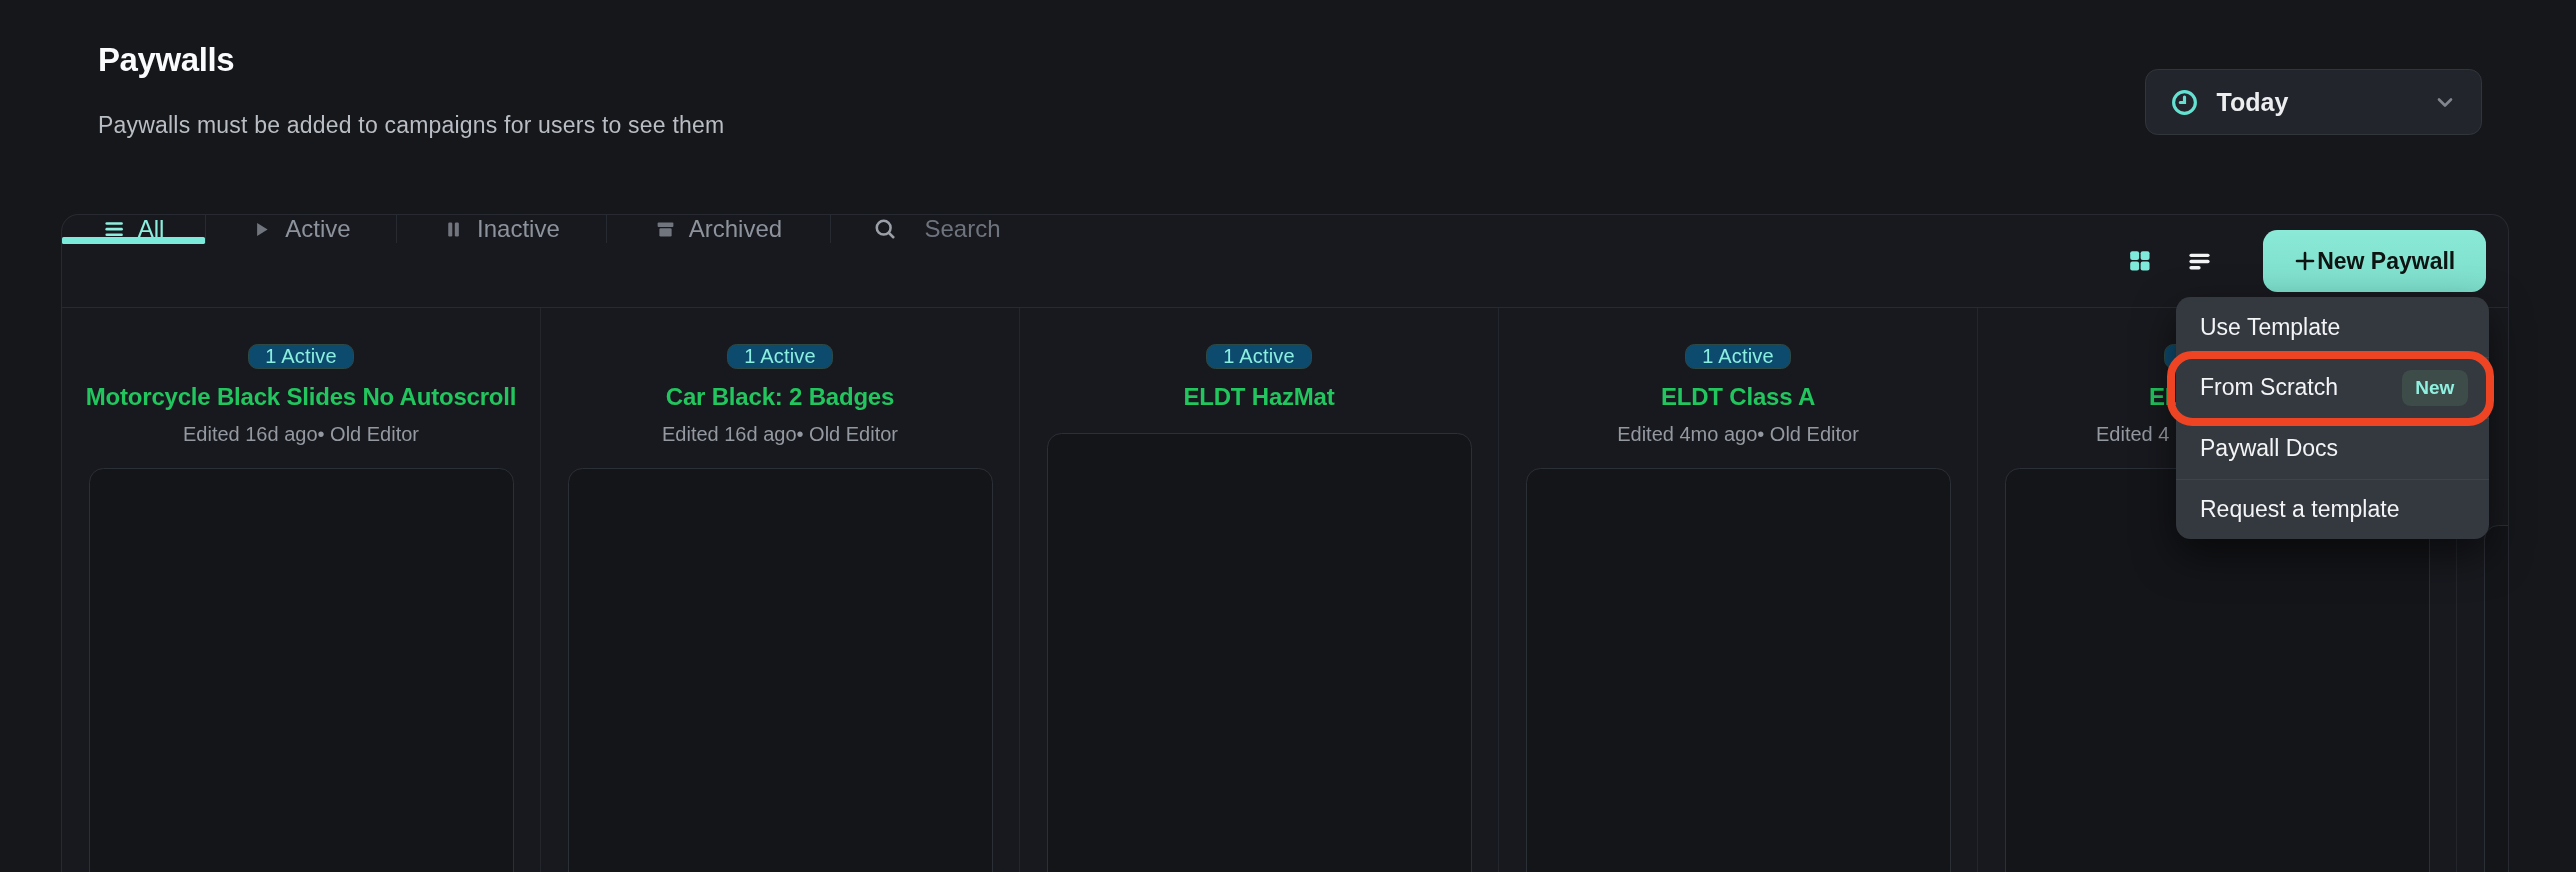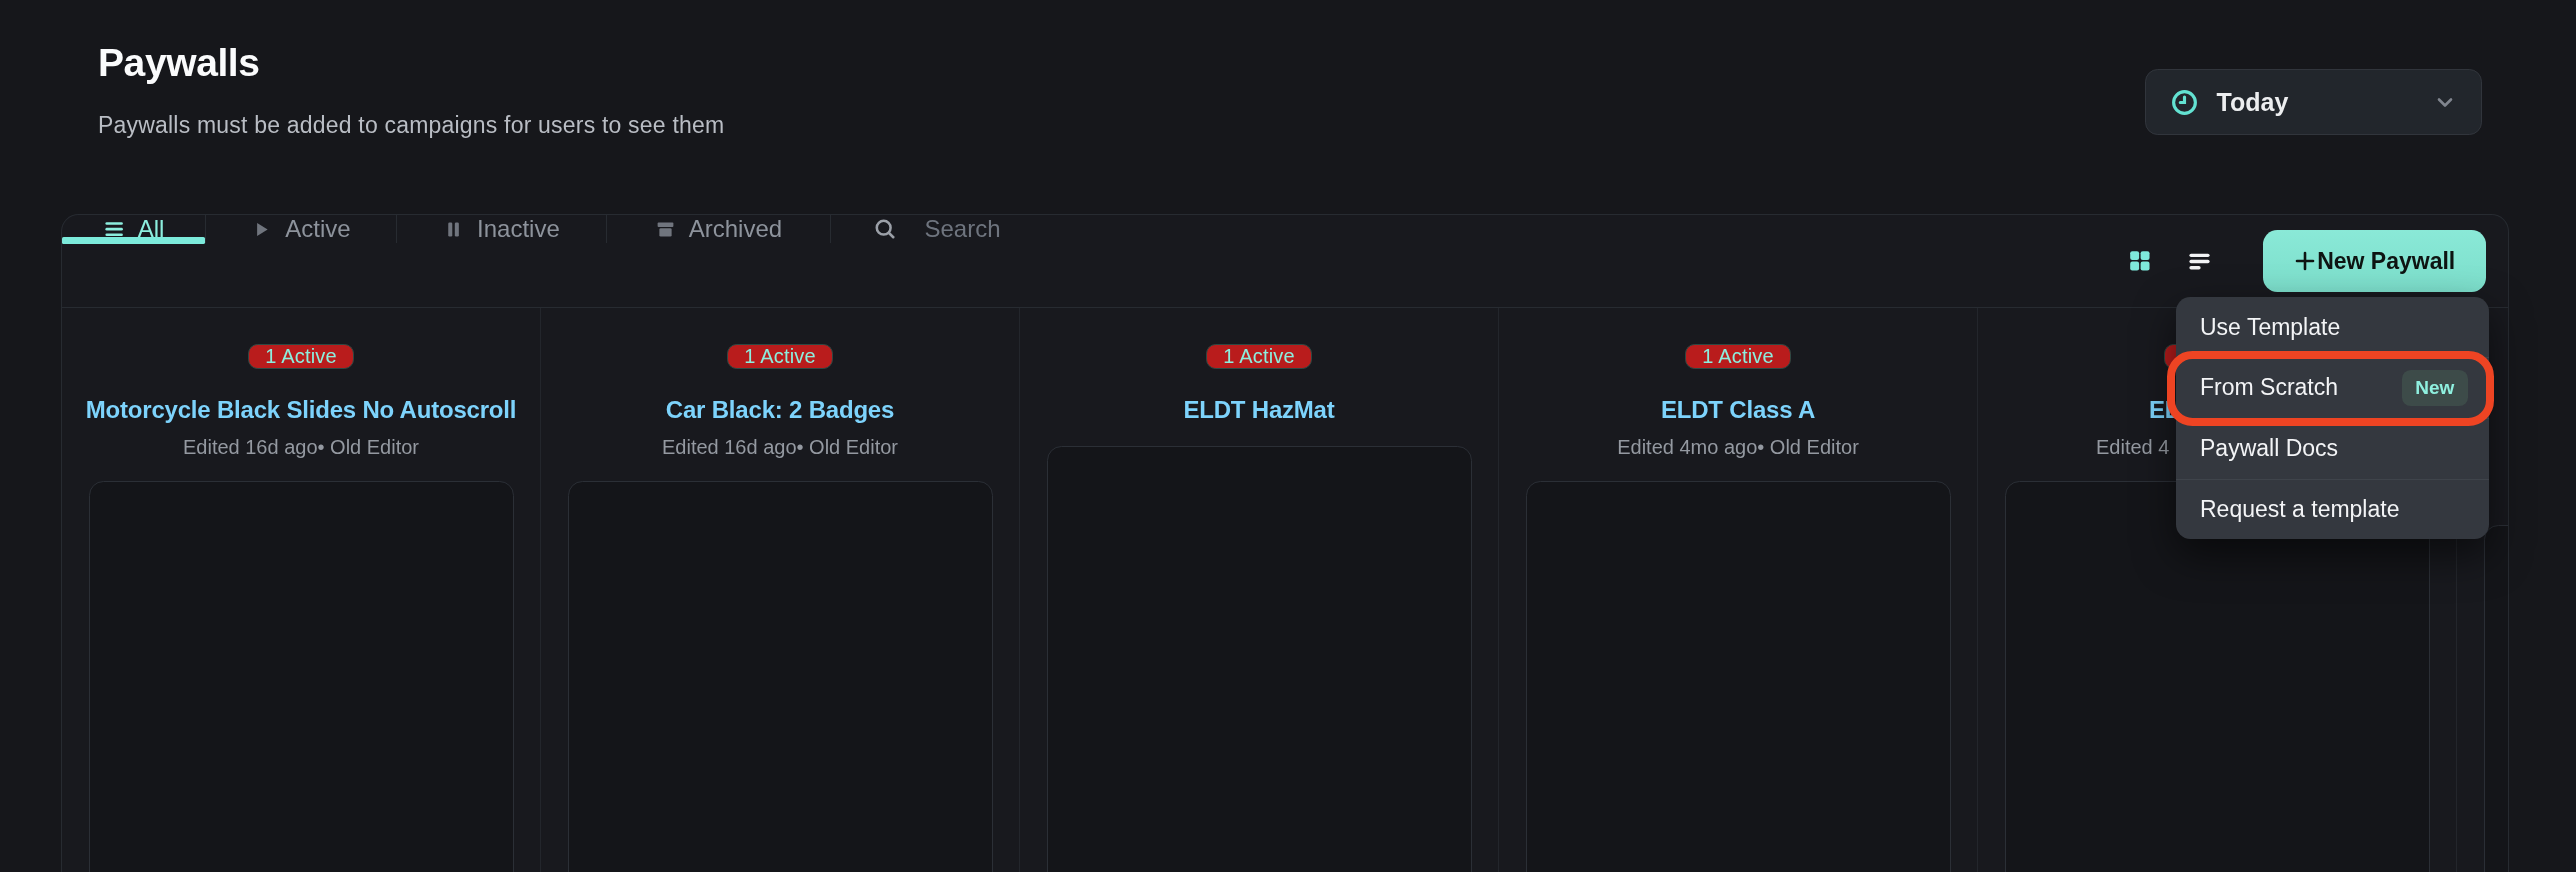--- a/index.html
+++ b/index.html
@@ -12,21 +12,21 @@
     position:relative;
     width:2576px; height:873px;
     background:#16171B;
     overflow:hidden;
     color:#F4F5F7;
   }
 
   
   .page-title {
     position:absolute; left:98px; top:41px;
-    font-size:39px; font-weight:700; letter-spacing:-0.4px; color:#FAFBFC;
+    font-size:33px; font-weight:700; letter-spacing:-0.4px; color:#FAFBFC;
   }
   .page-subtitle {
     position:absolute; left:98px; top:112px;
     font-size:23px; color:#B9BDC4; letter-spacing:0.2px;
   }
   .today-btn {
     position:absolute; left:2145px; top:69px; width:337px; height:66px;
     background:#22262C; border:0.8px solid #31353C; border-radius:12.8px;
     display:flex; align-items:center; padding:12px 24px; cursor:pointer;
   }
@@ -91,26 +91,26 @@
   .cards { display:flex; height:566px; }
   .card-col {
     width:479px; flex:0 0 auto;
     border-right:0.8px solid #23262C;
     display:flex; flex-direction:column; align-items:center;
     padding-top:36px;
   }
   .card-col.sliver { width:49px; border-right:none; align-items:flex-start; }
   .status-badge {
     height:37px; padding:0 16px; display:flex; align-items:center;
-    background:#b91c1c; border:1.6px solid #2E4843; border-radius:9.6px;
+    background:#0c4a6e; border:1.6px solid #2E4843; border-radius:9.6px;
     color:#8CEEDE; font-size:20px; font-weight:500; letter-spacing:0.2px;
   }
   .card-title {
-    margin-top:26px; height:29px; line-height:29px;
-    font-size:24px; font-weight:600; color:#7dd3fc; letter-spacing:-0.2px;
+    margin-top:13px; height:29px; line-height:29px;
+    font-size:24px; font-weight:600; color:#22c55e; letter-spacing:-0.2px;
     width:100%; text-align:center; white-space:nowrap;
   }
   .card-meta {
     margin-top:11.2px; height:24px; line-height:24px;
     font-size:20px; color:#9499A1;
     width:100%; text-align:center; white-space:nowrap;
   }
   .preview-frame {
     margin-top:22.3px; width:425px; flex:1 0 auto; height:479px;
     border:1.6px solid #2B2F36; border-radius:14.4px;

